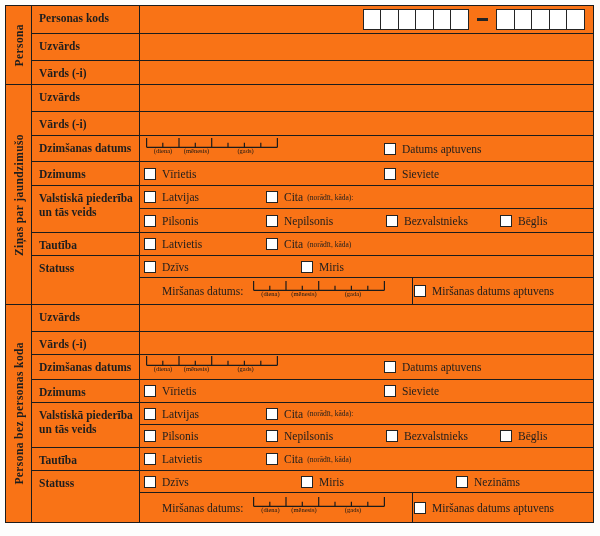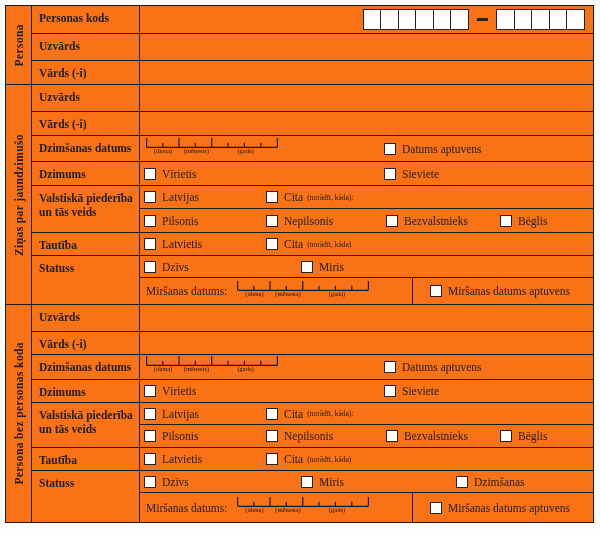--- a/index.html
+++ b/index.html
@@ -33,24 +33,24 @@
   .pk-box{width:19px;height:21px;border:1.5px solid #242424;background:#fff;box-sizing:border-box;}
   .pk-box + .pk-box{margin-left:-1.5px;}
   .pk-dash{width:11px;height:2.4px;background:#242424;margin:0 8px;}
   .comb{position:relative;width:132px;height:21px;flex-shrink:0;}
   .comb svg{display:block;}
   .comb-labels{position:absolute;top:10px;left:0;width:132px;display:flex;font-size:6.5px;
                line-height:1.1;color:#161616;}
   .cl-d{width:34px;text-align:center;}
   .cl-m{width:33px;text-align:center;}
   .cl-y{width:65px;text-align:center;}
-  .mirs-label{font-size:11.5px;margin-left:2px;white-space:nowrap;}
+  .mirs-label{font-size:11.5px;margin-left:18px;white-space:nowrap;}
   .mirs-comb{margin-left:10px;margin-top:-2px;}
   .mirs-right{position:absolute;left:272px;right:0;top:0;bottom:0;border-left:1.2px solid #1c1c1c;
-              display:flex;align-items:center;padding-left:17px;box-sizing:border-box;}
+              display:flex;align-items:center;padding-left:1px;box-sizing:border-box;}
   .mirs-right .lbl{font-size:11.5px;white-space:nowrap;}
 </style>
 </head>
 <body>
 
 <div class="sheet">
 <div class="formtable">
 
   <div class="section">
     <div class="sec-label">
@@ -327,21 +327,21 @@
             <div class="opt" style="left:4px">
               <span class="cb"></span>
               <span>Dzīvs</span>
             </div>
             <div class="opt" style="left:161px">
               <span class="cb"></span>
               <span>Miris</span>
             </div>
             <div class="opt" style="left:316px">
               <span class="cb"></span>
-              <span>Dzimšanas</span>
+              <span>Nezināms</span>
             </div>
           </div>
           <div class="subrow" style="min-height:29px">
             <span class="mirs-label">Miršanas datums:</span>
             <div class="comb mirs-comb">
               <svg width="132" height="11" viewBox="0 0 132 11">
                 <path d="M0.6,1 V10.3 M131.4,1 V10.3 M33,1 V10.3 M65.7,1 V10.3 M16.8,5.8 V10.3 M49.3,5.8 V10.3 M82,5.8 V10.3 M98.4,5.8 V10.3 M114.8,5.8 V10.3 M0.6,10.3 H131.4" stroke="#1b1b1b" stroke-width="1.2" fill="none"></path>
               </svg>
               <div class="comb-labels">
                 <span class="cl-d">(diena)</span>

